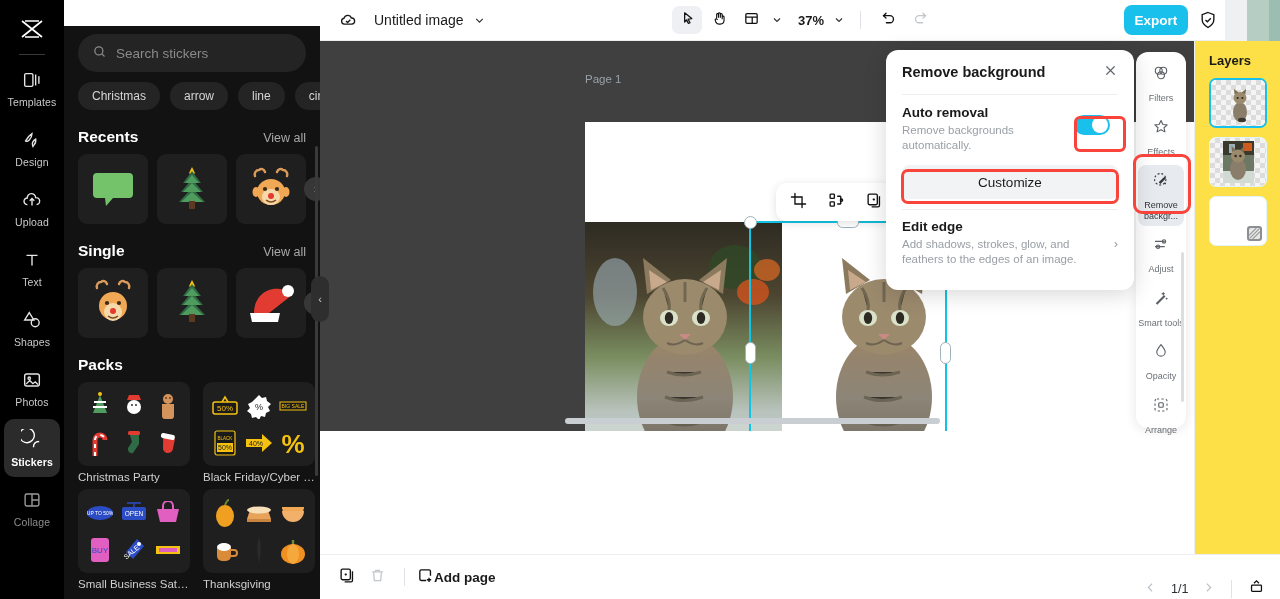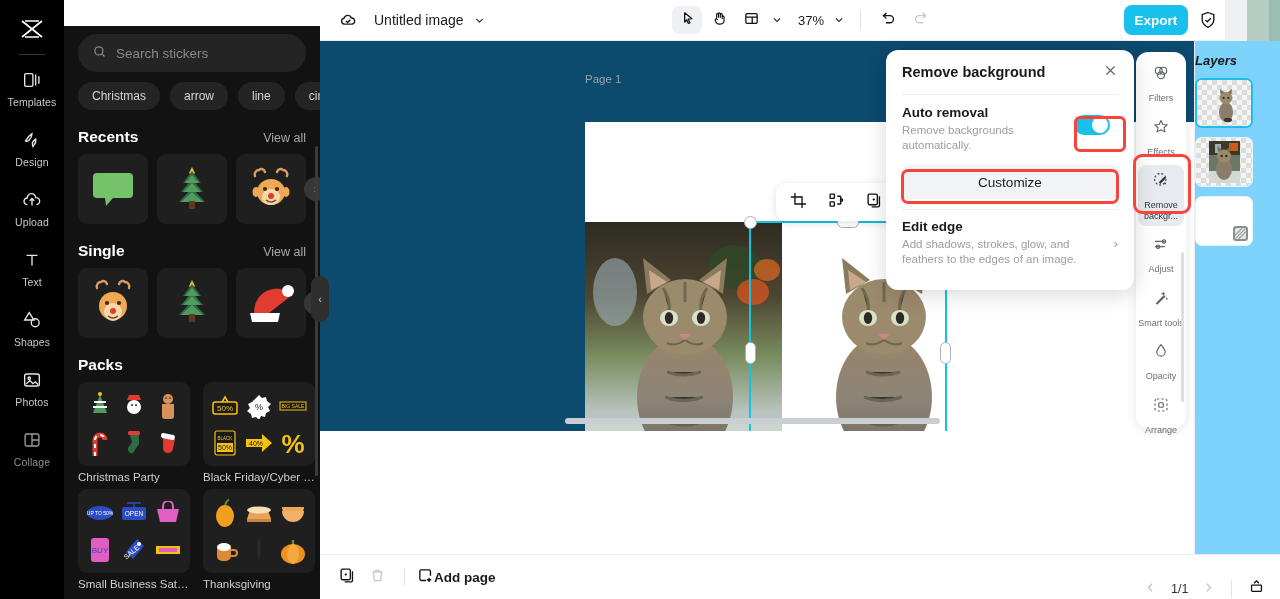--- a/index.html
+++ b/index.html
@@ -96,38 +96,38 @@
   .doc-cloud { margin-left: 18px; display:flex; }
   .doc-title { margin-left: 16px; font-size: 14px; color: #1a1a1a; }
   .doc-caret { margin-left: 9px; color: #333; display:flex; cursor:pointer; }
   .tb-center { position: absolute; left: 352px; display: flex; align-items: center; gap: 2px; }
   .tb-btn {
     width: 30px; height: 28px; border-radius: 7px;
     display: flex; align-items: center; justify-content: center; cursor: pointer;
   }
   .tb-btn.sel { background: #eef0f3; }
   .tb-caret { color:#333; display:flex; align-items:center; cursor:pointer; padding: 0 3px;}
-  .zoom-val { font-size: 13px; font-weight: 400; color: #1a1a1a; margin: 0 4px 0 10px; }
+  .zoom-val { font-size: 13px; font-weight: 700; color: #1a1a1a; margin: 0 4px 0 10px; }
   .tb-sep { width: 1px; height: 18px; background: #dfe2e6; margin: 0 10px; }
   .export-btn {
     position: absolute; left: 804px; width: 64px; height: 30px; border-radius: 8px;
     background: #19c0ec; color: #fff; font-size: 13.5px; font-weight: 700;
     display: flex; align-items: center; justify-content: center; cursor: pointer;
   }
   .shield { position: absolute; left: 878px; display:flex; cursor: pointer; }
   .avatars { position: absolute; left: 905px; top: 0px; height: 41px; display:flex; align-items:flex-start; }
   .av { width: 22px; height: 42px; }
   .av1 { background: #eef0f1; }
   .av2 { background: #b6cdc4; }
   .av3 { background: #9cbdb1; }
 
   
   .canvas {
     position: absolute; left: 320px; top: 41px; width: 960px; height: 390px;
-    background: #0c4a6e; overflow: hidden;
+    background: #404040; overflow: hidden;
   }
   .page-label { position: absolute; left: 265px; top: 32px; font-size: 11.5px; color: #9aa1a8; }
   .page {
     position: absolute; left: 265px; top: 81px; width: 627px; height: 410px;
     background: #ffffff; overflow: hidden;
   }
   .cat-orig {
     position: absolute; left: 0px; top: 100px; width: 197px; height: 263px;
     overflow: hidden;
   }
@@ -230,21 +230,21 @@
     border: 3px solid #f8443a; border-radius: 9px; z-index: 60; pointer-events: none;
   }
   .trail-scroll {
     position:absolute; right: 2px; top: 200px; width: 3px; height: 150px;
     background:#dcdfe2; border-radius:2px;
   }
 
   
   .layers {
     position: absolute; left: 1194px; top: 41px; width: 86px; height: 513px;
-    background: #7dd3fc; border-left: 1px solid #eceef1; padding: 12px 0 0 0; font-style: italic;
+    background: #fde047; border-left: 1px solid #eceef1; padding: 12px 0 0 14px;
   }
   .layers-title { font-size: 13px; font-weight: 700; color:#1a1a1a; margin-bottom: 10px; }
   .layer {
     width: 58px; height: 50px; border-radius: 7px; margin-bottom: 9px;
     border: 1.5px solid #e3f5fa; position: relative; overflow: hidden; cursor: pointer;
     background: #fff;
   }
   .layer.sel { border: 2px solid #19c0ec; }
   .checker {
     position:absolute; inset:0;
@@ -342,20 +342,29 @@
       <span class="rail-icon">
         <svg width="22" height="22" viewBox="0 0 24 24" fill="none" stroke="#e6e6e6" stroke-width="1.5">
           <rect x="4" y="5.5" width="16" height="13" rx="2.2"></rect>
           <circle cx="9" cy="10" r="1.3"></circle>
             <path d="M5.5 16.5l4-4 3.5 3.5 2.5-2 3 3"></path>
         </svg>
       </span>
       <span class="rail-label">Photos</span>
     </div>
 
+    <div class="rail-item active">
+      <span class="rail-icon">
+        <svg width="22" height="22" viewBox="0 0 24 24" fill="none" stroke="#ffffff" stroke-width="1.5">
+          <path d="M14 4.2A8 8 0 104.3 14.6 8 8 0 0014 4.2z"></path>
+          <path d="M13.6 19.8c0-3.6 2.5-6.1 6.2-6.2"></path>
+        </svg>
+      </span>
+      <span class="rail-label">Stickers</span>
+    </div>
 
     <div class="rail-item dim">
       <span class="rail-icon">
         <svg width="22" height="22" viewBox="0 0 24 24" fill="none" stroke="#9a9a9a" stroke-width="1.5">
           <rect x="4.5" y="5.5" width="15" height="13" rx="1.8"></rect>
             <path d="M12 5.5v13M12 12h7.5"></path>
         </svg>
       </span>
       <span class="rail-label">Collage</span>
     </div>

